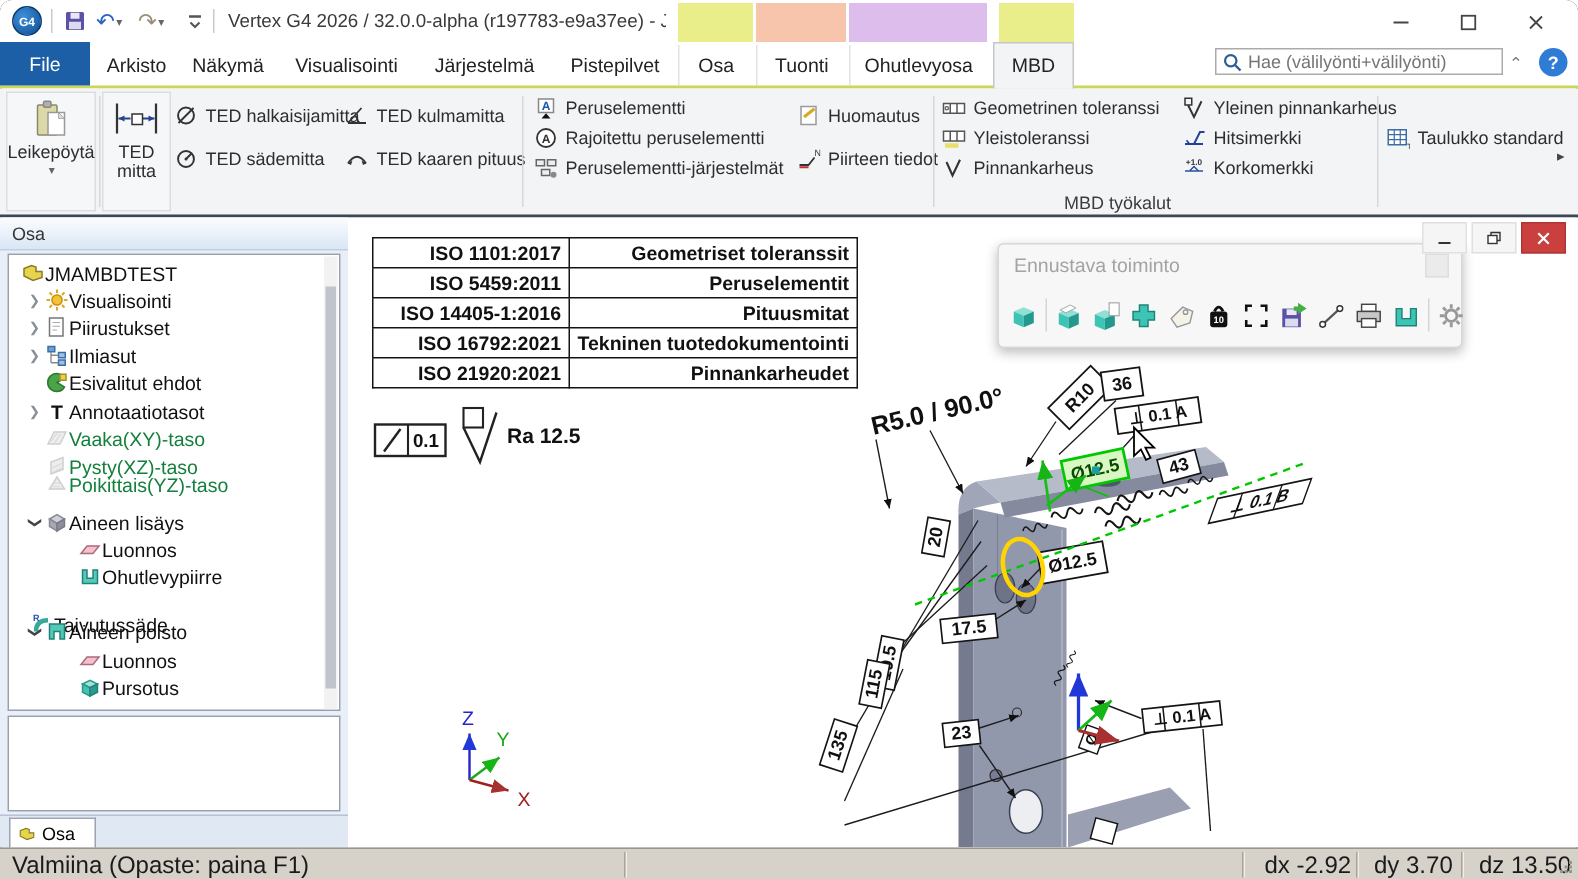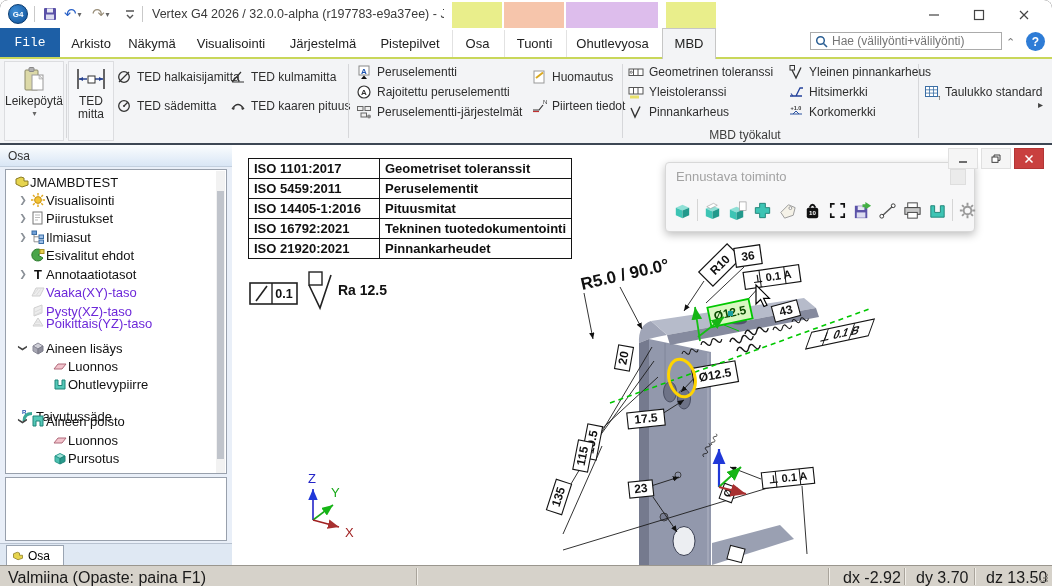--- a/index.html
+++ b/index.html
@@ -19,21 +19,21 @@
   .win-title { position:absolute; left:152px; top:0; height:28px; line-height:28px; font-size:12.5px;
                color:#3a3a3a; white-space:nowrap; overflow:hidden; max-width:292px; }
   .hl-block { position:absolute; top:2px; height:26px; }
   .win-btn { position:absolute; top:3px; width:34px; height:23px; display:flex; align-items:center;
              justify-content:center; color:#444; font-size:12px; }
 
   
   .tabrow { position:absolute; top:28px; left:0; width:100%; height:31px; background:#fff; }
   .tab-accent { position:absolute; bottom:0; left:0; width:100%; height:2px; }
   .tab { position:absolute; top:2px; height:27px; line-height:27px; text-align:center; font-size:13px; color:#222; }
-  .tab.file { top:0; height:29px; line-height:29px; color:#fff;font-family:Liberation Mono, monospace; }
+  .tab.file { top:0; height:29px; line-height:29px; color:#fff; }
   .tab.ctx { border-left:1px solid #e2e2e2; }
   .tab.active { top:0; height:31px; background:#f3f4f6; border:1px solid #c6c6c6; border-bottom:none;
                 line-height:29px; z-index:3; }
   .searchbox { position:absolute; left:810px; top:4px; width:192px; height:18px; background:#fff;
                border:1px solid #ababab; display:flex; align-items:center; padding:0 4px; gap:4px; }
   .searchbox input { border:none; outline:none; background:transparent; font-size:12px; color:#444; width:160px;
                      font-family:"Liberation Sans","DejaVu Sans",sans-serif; }
   .collapse-chevron { position:absolute; left:1006px; top:8px; color:#777; font-size:11px; }
   .help-circle { position:absolute; left:1026px; top:4px; width:19px; height:19px; border-radius:50%;
                  background:#2e7cd6; color:#fff; font-weight:bold; font-size:12px; display:flex;
@@ -56,38 +56,38 @@
   .sidepanel { position:absolute; left:0; top:145px; width:232px; height:420px; background:#e9eff8; }
   .side-header { position:absolute; left:0; top:0; width:100%; height:22px; font-size:12px; color:#333;
                  padding:4px 0 0 8px; background:linear-gradient(#fbfdfe,#d9e6f5); border-bottom:1px solid #c2cfde; }
   .treebox { position:absolute; left:5px; top:24px; width:222px; height:305px; background:#fff;
              border:1px solid #98a0ac; overflow:hidden; }
   .trow { position:absolute; left:0; width:100%; height:18px; display:flex; align-items:center;
           font-size:13px; color:#111; }
   .tar { width:14px; text-align:center; font-size:9px; color:#8a9097; flex:none; }
   .tar.exp { color:#444; display:inline-block; transform:rotate(90deg); }
   .tlabel { margin-left:0; white-space:nowrap; }
-  .gray .tlabel { color:#6d28d9; }
+  .gray .tlabel { color:#15803d; }
   .gray svg { opacity:.55; }
   .tscroll { position:absolute; right:1px; top:1px; width:9px; height:302px; background:#f2f2f2; }
   .tthumb { position:absolute; left:1px; top:20px; width:7px; height:268px; background:#c0c4cb; }
   .emptybox { position:absolute; left:5px; top:332px; width:222px; height:64px; background:#fff;
               border:1px solid #98a0ac; }
   .side-tabstrip { position:absolute; left:0; top:398px; width:100%; height:22px; background:#dfe8f3;
                    border-top:1px solid #b8c2d0; }
   .side-tab { position:absolute; left:6px; top:1px; width:58px; height:21px; background:#fff;
               border:1px solid #9aa4b2; border-bottom:none; display:flex; align-items:center; gap:4px;
               font-size:12px; padding-left:5px; }
 
   
   .canvas { position:absolute; left:232px; top:145px; width:820px; height:420px; background:#fff; overflow:hidden; }
   .canvas svg.draw { position:absolute; left:0; top:0; }
   svg text { font-family:"Liberation Sans","DejaVu Sans",sans-serif; }
   .dimtxt { font-size:12px; font-weight:bold; fill:#101010; text-anchor:middle; }
-  .isotable { position:absolute; left:16px; top:13px; border-collapse:collapse; }
+  .isotable { position:absolute; left:16px; top:13px; border-collapse:collapse;text-align:right; }
   .isotable td { border:1.6px solid #141414; font-size:13px; font-weight:bold; color:#111;
                  height:20px; padding:0 5px; white-space:nowrap; }
   .isotable td.c1 { width:131px; }
   .isotable td.c2 { width:169px; }
   .palette { position:absolute; left:433px; top:17px; width:310px; height:70px; background:#f7f7f8;
              border:1px solid #d8d8d8; border-radius:4px; box-shadow:0 3px 8px rgba(0,0,0,.25); }
   .palette-title { position:absolute; left:10px; top:6px; font-size:13px; color:#a3a3a3; }
   .palette-dim { position:absolute; right:8px; top:6px; width:16px; height:16px; background:#ebebeb; border:1px solid #dedede; }
   .palette-icons { position:absolute; left:6px; top:36px; display:flex; align-items:center; gap:4px; }
   .pic { width:21px; height:21px; flex:none; }

